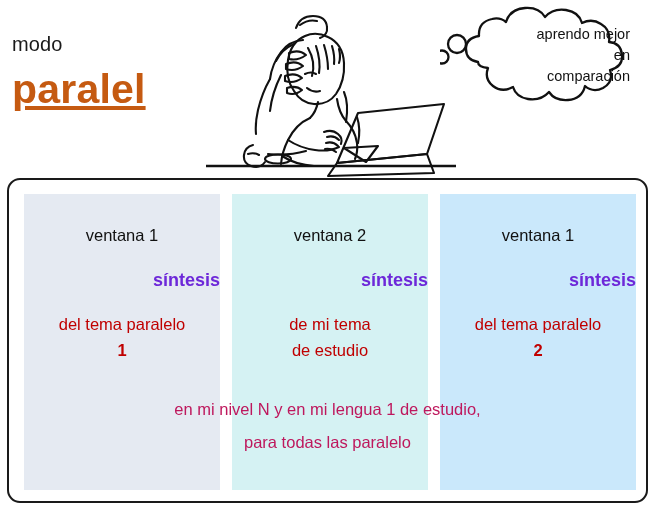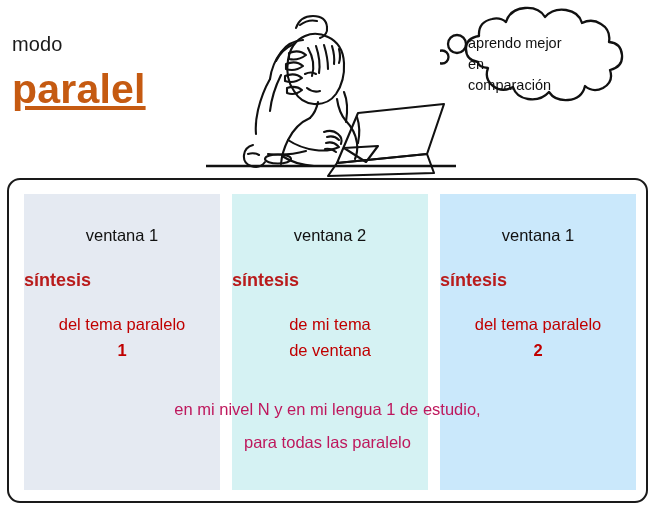--- a/index.html
+++ b/index.html
@@ -57,23 +57,23 @@
   #thought-bubble {
     position: absolute;
     left: 440px;
     top: 2px;
     width: 217px;
     height: 135px;
   }
   #thought-bubble-text {
     position: absolute;
     left: 468px;
-    top: 33px;
+    top: 24px;
     width: 162px;
-    text-align: left;
+    text-align: right;
     font-size: 14.5px;
     line-height: 21px;
     color: #111111;
   }
   #thought-bubble-text .tb-line { display: block; }
 
   
   #panel {
     position: absolute;
     left: 7px;
@@ -114,24 +114,24 @@
     text-align: center;
     font-size: 16.5px;
     color: #111111;
   }
 
   .col-heading {
     position: absolute;
     left: 0;
     top: 76px;
     width: 100%;
-    text-align: left;
+    text-align: right;
     font-size: 18px;
     font-weight: bold;
-    color: #b91c1c;
+    color: #6d28d9;
   }
 
   .col-body {
     position: absolute;
     left: 0;
     top: 117px;
     width: 100%;
     text-align: center;
     font-size: 16.5px;
     line-height: 26px;
@@ -272,21 +272,21 @@
         <span class="cb-line">del tema paralelo</span>
         <span class="cb-line cb-bold">1</span>
       </div>
     </div>
 
     <div class="column col-2">
       <div class="col-title">ventana 2</div>
       <div class="col-heading">síntesis</div>
       <div class="col-body">
         <span class="cb-line">de mi tema</span>
-        <span class="cb-line">de ventana</span>
+        <span class="cb-line">de estudio</span>
       </div>
     </div>
 
     <div class="column col-3">
       <div class="col-title">ventana 1</div>
       <div class="col-heading">síntesis</div>
       <div class="col-body">
         <span class="cb-line">del tema paralelo</span>
         <span class="cb-line cb-bold">2</span>
       </div>

